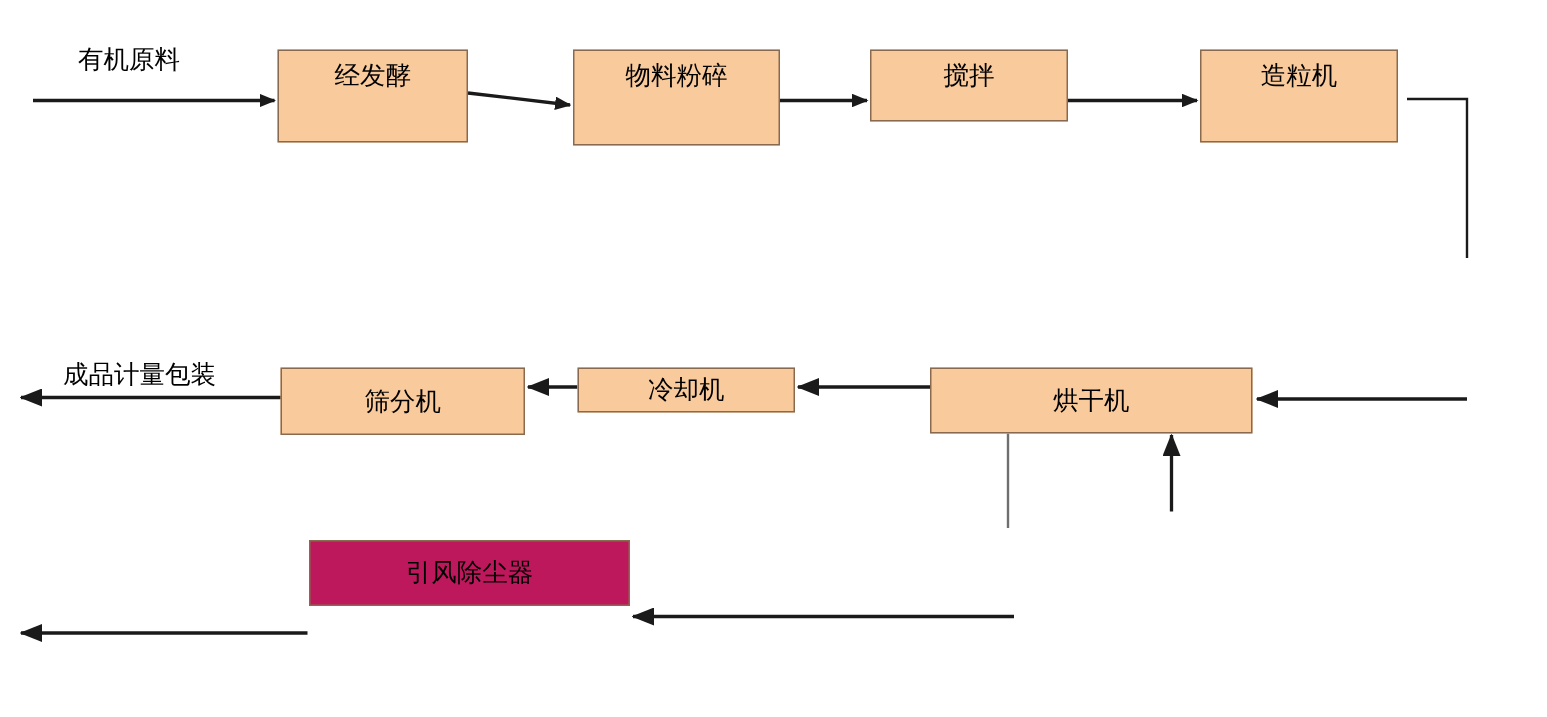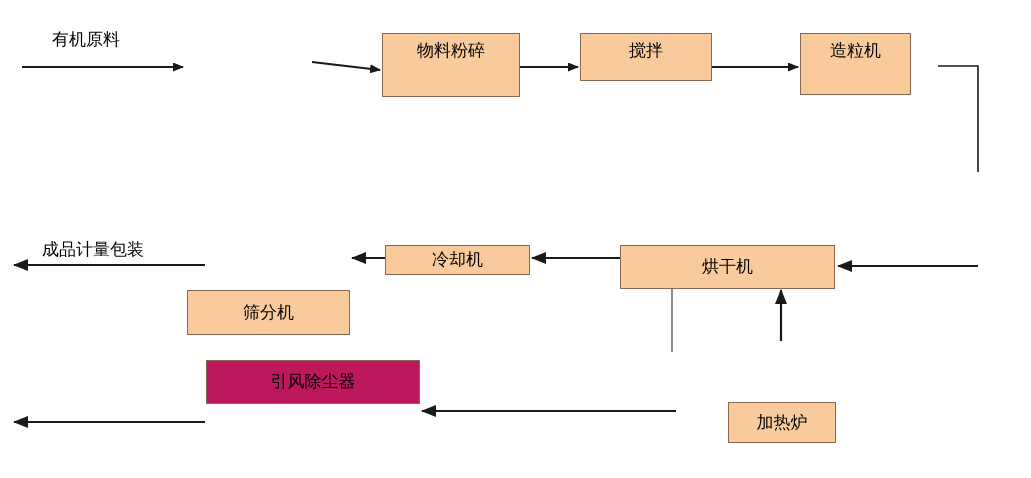--- a/index.html
+++ b/index.html
@@ -82,49 +82,49 @@
         <polyline points="620,258 532,258" fill="none" stroke-linecap="butt" stroke-linejoin="miter" stroke="#1a1a1a" stroke-width="2.2" marker-end="url(#arrow-big)"></polyline>
         <polyline points="385,258 352,258" fill="none" stroke-linecap="butt" stroke-linejoin="miter" stroke="#1a1a1a" stroke-width="2.2" marker-end="url(#arrow-big)"></polyline>
         <polyline points="205,265 14,265" fill="none" stroke-linecap="butt" stroke-linejoin="miter" stroke="#1a1a1a" stroke-width="2.2" marker-end="url(#arrow-big)"></polyline>
         <polyline points="781,341 781,290" fill="none" stroke-linecap="butt" stroke-linejoin="miter" stroke="#1a1a1a" stroke-width="2.2" marker-end="url(#arrow-big)"></polyline>
         <polyline points="672,289 672,352" fill="none" stroke-linecap="butt" stroke-linejoin="miter" stroke="#6f6f6f" stroke-width="1.6"></polyline>
         <polyline points="676,411 422,411" fill="none" stroke-linecap="butt" stroke-linejoin="miter" stroke="#1a1a1a" stroke-width="2.2" marker-end="url(#arrow-big)"></polyline>
         <polyline points="205,422 14,422" fill="none" stroke-linecap="butt" stroke-linejoin="miter" stroke="#1a1a1a" stroke-width="2.2" marker-end="url(#arrow-big)"></polyline>
       </g>
   </svg>
 
+  <div class="node" style="left: 185px; top: 33px; width: 127px; height: 62px; background: rgb(249, 203, 156); border-color: rgb(138, 106, 79);">
+    <span class="node-label">经发酵</span>
+  </div>
 
   <div class="node" style="left: 382px; top: 33px; width: 138px; height: 64px; background: rgb(249, 203, 156); border-color: rgb(138, 106, 79);">
     <span class="node-label">物料粉碎</span>
   </div>
 
   <div class="node" style="left: 580px; top: 33px; width: 132px; height: 48px; background: rgb(249, 203, 156); border-color: rgb(138, 106, 79);">
     <span class="node-label">搅拌</span>
   </div>
 
-  <div class="node" style="left: 800px; top: 33px; width: 111px; height: 62px; background: rgb(249, 203, 156); border-color: rgb(138, 106, 79);">
+  <div class="node" style="left: 800px; top: 33px; width: 132px; height: 62px; background: rgb(249, 203, 156); border-color: rgb(138, 106, 79);">
     <span class="node-label">造粒机</span>
   </div>
 
-  <div class="node center-label" style="left: 187px; top: 245px; width: 163px; height: 45px; background: rgb(249, 203, 156); border-color: rgb(138, 106, 79); margin-top: 45px;">
+  <div class="node center-label" style="left: 187px; top: 245px; width: 163px; height: 45px; background: rgb(249, 203, 156); border-color: rgb(138, 106, 79);">
     <span class="node-label">筛分机</span>
   </div>
 
   <div class="node center-label" style="left: 385px; top: 245px; width: 145px; height: 30px; background: rgb(249, 203, 156); border-color: rgb(138, 106, 79);">
     <span class="node-label">冷却机</span>
   </div>
 
   <div class="node center-label" style="left: 620px; top: 245px; width: 215px; height: 44px; background: rgb(249, 203, 156); border-color: rgb(138, 106, 79); padding-left: 48px;">
     <span class="node-label">烘干机</span>
   </div>
 
   <div class="node center-label" style="left: 206px; top: 360px; width: 214px; height: 44px; background: #be185d; border-color: rgb(138, 106, 79);">
     <span class="node-label">引风除尘器</span>
   </div>
 
-  <div class="node center-label" style="left: 728px; top: 402px; width: 108px; height: 41px; background: rgb(249, 203, 156); border-color: rgb(138, 106, 79);">
-    <span class="node-label">加热炉</span>
-  </div>
 
   <div class="free-label" style="left: 52px; top: 28px; color: rgb(0, 0, 0);">有机原料</div>
   <div class="free-label" style="left: 42px; top: 238px; color: rgb(0, 0, 0);">成品计量包装</div>
 
 </div>
 
 </body></html>

